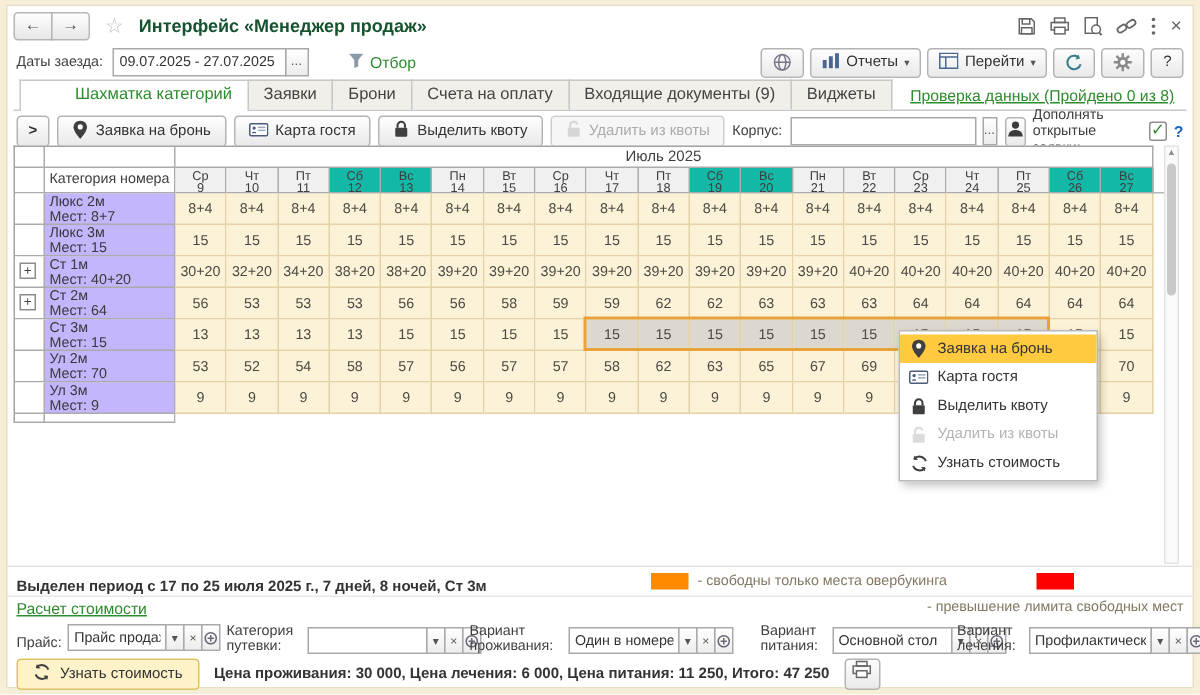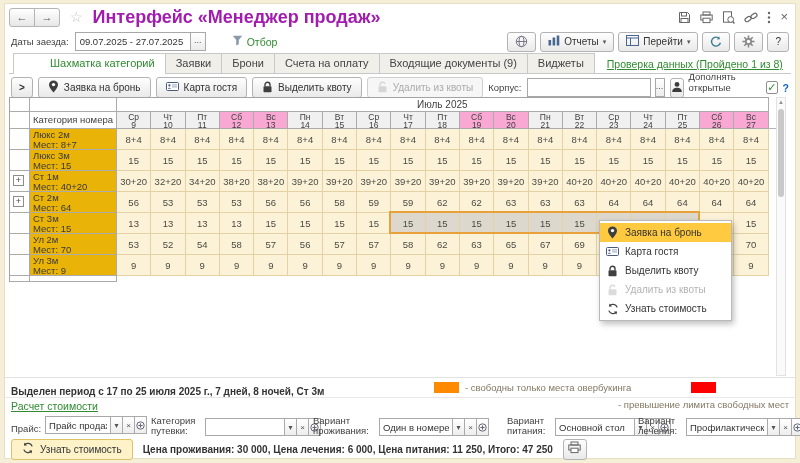--- a/index.html
+++ b/index.html
@@ -6,21 +6,21 @@
   body { width:800px; height:463px; }
   .window { position:relative; width:800px; height:463px; background:#f6efd7; padding:3px 4px 4px 4px; }
   .inner { position:relative; width:792px; height:456px; background:#fff; border:1px solid #e6dfc6; }
 
   
   .titlebar { position:absolute; top:2px; left:4px; right:4px; height:22px; display:flex; align-items:center; }
   .navbtn { width:26px; height:19px; border:1px solid #b5b5b5; background:linear-gradient(#fefefe,#e7e7e7); color:#555; font-size:11px; line-height:17px; text-align:center; }
   .navbtn.first { border-radius:3px 0 0 3px; }
   .navbtn.last { border-radius:0 3px 3px 0; margin-left:-1px; }
   .star { margin-left:10px; font-size:14px; color:#c3c3c3; }
-  .ptitle { margin-left:10px; font-size:18px; font-weight:bold; color:#a21caf; }
+  .ptitle { margin-left:10px; font-size:12px; font-weight:bold; color:#14532d; }
   .title-icons { margin-left:auto; display:flex; align-items:center; gap:9px; padding-right:3px; }
   .ticon { display:flex; align-items:center; color:#666; }
   .close-x { font-size:13px; color:#666; line-height:12px; }
 
   
   .filterbar { position:absolute; top:27px; left:6px; right:6px; height:21px; display:flex; align-items:center; }
   .lbl { font-size:9.5px; color:#3f3f3f; }
   .dateinput { margin-left:6px; width:116px; height:19px; border:1px solid #a8a8a8; font-size:9.5px; padding:0 4px; color:#333; }
   .sqbtn { width:16px; height:19px; margin-left:-1px; border:1px solid #a8a8a8; background:linear-gradient(#fff,#ececec); font-size:9px; color:#555; text-align:center; line-height:15px; }
   .filter-link { margin-left:26px; display:flex; align-items:center; gap:4px; font-size:10.5px; color:#2f8b2f; }
@@ -48,24 +48,24 @@
   .cbx { width:13px; height:13px; border:1px solid #8f8f8f; border-radius:2px; background:#fff; color:#2e8b2e; font-size:11px; line-height:11px; font-weight:bold; text-align:center; }
   .bluehelp { color:#1565c0; font-size:10.5px; font-weight:bold; }
 
   
   .grid { position:absolute; left:4px; top:93px; display:grid; grid-template-columns:20px 87px repeat(19, 34.3px); border-top:1px solid #a3a3a3; border-left:1px solid #a3a3a3; background:#fff; }
   .c { border-right:1px solid #ababab; border-bottom:1px solid #ababab; overflow:hidden; }
   .hcorner { height:14px; background:#fff; }
   .month { height:14px; font-size:10px; color:#3e3e3e; text-align:center; line-height:13px; }
   .cathead { height:17px; font-size:9.5px; color:#3e3e3e; text-align:center; line-height:16px; background:#fff; }
   .dh { height:17px; background:#f0f0f0; text-align:center; font-size:8.5px; color:#3e3e3e; line-height:8px; padding-top:1px; }
-  .dh.we { background:#f9a8d4; }
+  .dh.we { background:#14b8a6; }
   .gut { height:21px; background:#fff; position:relative; }
   .exp { position:absolute; left:3px; top:4px; width:11px; height:11px; border:1px solid #8c8c8c; background:#fff; font-size:9px; line-height:9px; text-align:center; color:#444; }
-  .cat { height:21px; font-size:9.5px; color:#3a3a3a; line-height:10px; padding:1px 0 0 3px; background:#eab308; white-space:nowrap; }
+  .cat { height:21px; font-size:9.5px; color:#3a3a3a; line-height:10px; padding:1px 0 0 3px; background:#c4b5fd; white-space:nowrap; }
   .val { height:21px; background:#fbf2d8; border-right-color:#e4d1a4; border-bottom-color:#e4d1a4; text-align:center; line-height:21px; font-size:9.5px; color:#4b4a42; }
   .val.sel { background:#dcd8cd; }
   .bot { height:6px; background:#fff; }
   .botfill { border:none; background:#fff; }
   .sel-outline { position:absolute; left:384px; top:207px; width:311px; height:23px; border:2px solid #e9a23b; pointer-events:none; z-index:5; }
   .hline { position:absolute; left:763px; top:124px; width:10px; height:1px; background:#b5b5b5; }
   .vscroll { position:absolute; left:771px; top:93px; width:10px; height:279px; background:#fafafa; border:1px solid #e3e3e3; }
   .vscroll .arr { font-size:6px; color:#8d8d8d; text-align:center; line-height:8px; }
   .vscroll .thumb { position:absolute; left:1px; top:11px; width:6px; height:88px; background:#c9c9c9; border-radius:3px; }
 
@@ -211,21 +211,21 @@
 
     <div class="tabsbar">
       <div class="tabs">
           <div class="tab active">Шахматка категорий</div>
           <div class="tab">Заявки</div>
           <div class="tab">Брони</div>
           <div class="tab">Счета на оплату</div>
           <div class="tab">Входящие документы (9)</div>
           <div class="tab">Виджеты</div>
         </div>
-      <span class="check-link">Проверка данных (Пройдено 1 из 8)</span>
+      <span class="check-link">Проверка данных (Пройдено 0 из 8)</span>
     </div>
 
     <div class="toolbar">
       <div class="tbtn chev">&gt;</div>
       <span style="display:flex;gap:5px;">
           <div class="tbtn">
             <span class="ic"><svg width="11" height="13" viewBox="0 0 11 13">
                 <path d="M5.5 0.5 C2.9 0.5 1 2.4 1 4.8 c0 3 4.5 7.7 4.5 7.7 s4.5-4.7 4.5-7.7 C10 2.4 8.1 0.5 5.5 0.5 z" fill="#3f3f3f"></path>
                 <circle cx="5.5" cy="4.6" r="1.7" fill="#fff"></circle>
               </svg></span>

